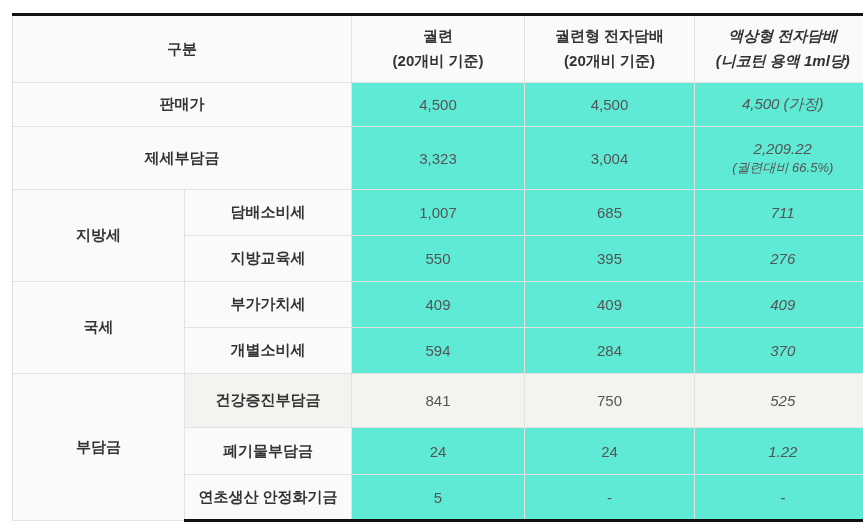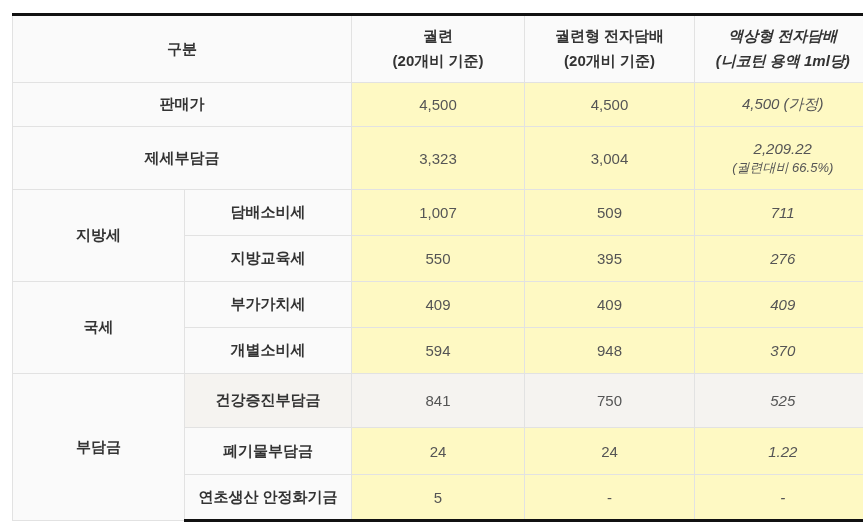--- a/index.html
+++ b/index.html
@@ -39,21 +39,21 @@
     background:var(--label-bg);
     color:var(--text-label);
   }
   table.tax thead th{
     background:var(--header-bg);
     line-height:1.65;
     height:66px;
   }
   table.tax td{
     font-weight:400;
-    background:#fef9c3;
+    background:#5eead4;
     color:var(--text-value);
   }
   table.tax th:last-child, table.tax td:last-child{border-right:0;font-style:italic;}
   td.b{font-weight:700;color:var(--text-label);}
   .hl{background:var(--highlight-bg) !important;}
   .note{
     display:block;
     font-size:13px;
     font-weight:400;
     color:var(--text-value);
@@ -105,40 +105,40 @@
         <td class="b">3,004</td>
         <td class="b">
           <span class="hline">2,209.22</span>
           <span class="note">(궐련대비 66.5%)</span>
         </td>
       </tr>
       <tr style="height:46px">
         <th rowspan="2">지방세</th>
         <th>담배소비세</th>
         <td>1,007</td>
-        <td>509</td>
+        <td>685</td>
         <td>711</td>
       </tr>
       <tr style="height:46px">
         <th>지방교육세</th>
         <td>550</td>
         <td>395</td>
         <td>276</td>
       </tr>
       <tr style="height:46px">
         <th rowspan="2">국세</th>
         <th>부가가치세</th>
         <td>409</td>
         <td>409</td>
         <td>409</td>
       </tr>
       <tr style="height:46px">
         <th>개별소비세</th>
         <td>594</td>
-        <td>948</td>
+        <td>284</td>
         <td>370</td>
       </tr>
       <tr style="height:54px">
         <th rowspan="3" class="group-cut">부담금</th>
         <th class="hl">건강증진부담금</th>
         <td class="hl b">841</td>
         <td class="hl">750</td>
         <td class="hl">525</td>
       </tr>
       <tr style="height:47px">

